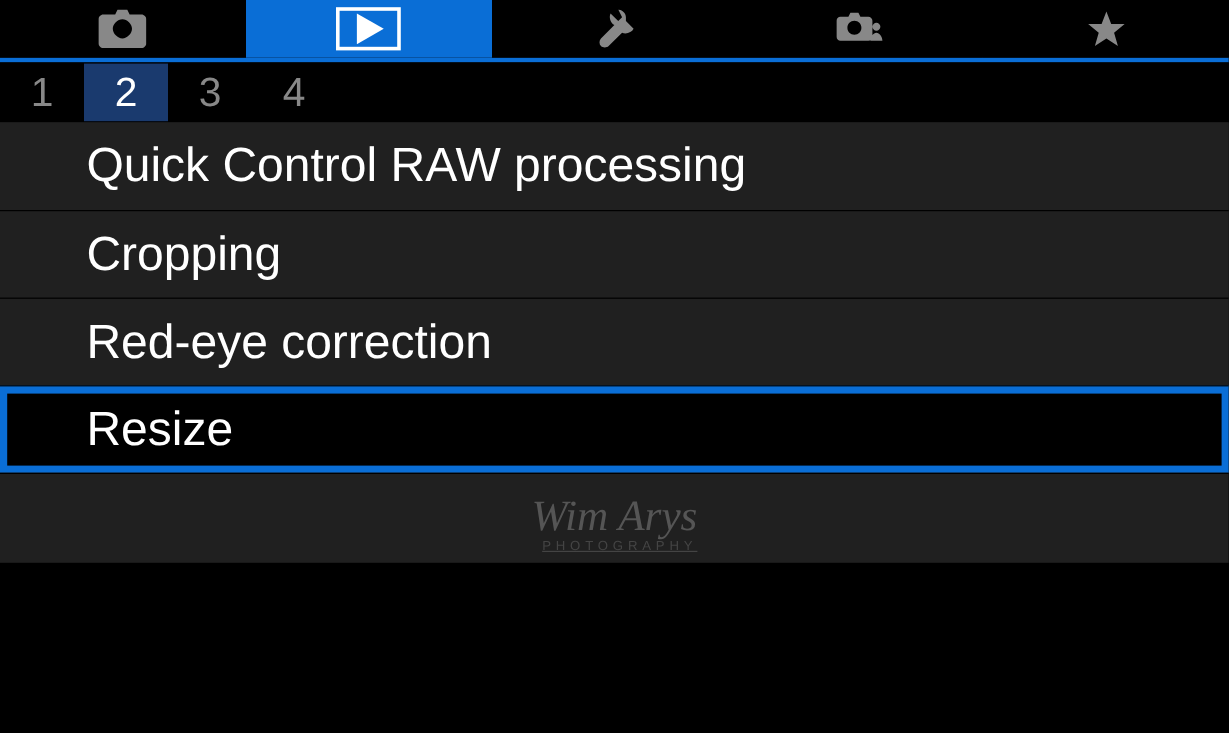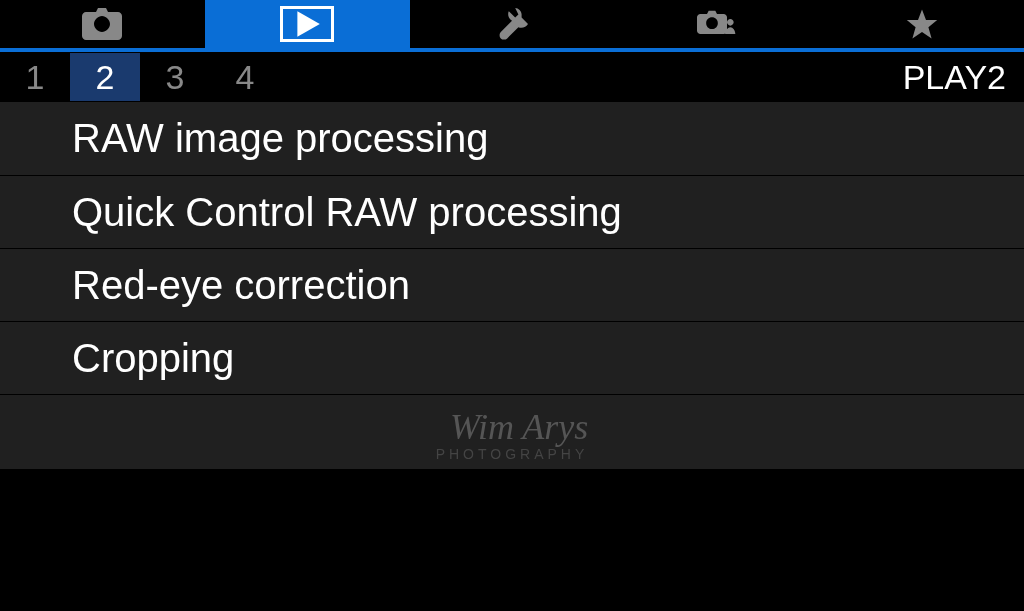--- a/index.html
+++ b/index.html
@@ -118,26 +118,27 @@
       left: 50%;
       transform: translateX(-50%);
       font-family: 'Brush Script MT', cursive;
       font-size: 36px;
       color: #555;
       font-style: italic;
       text-align: right;
       line-height: 1;
     }
     .watermark-sub {
-      font-size: 14px;
+      font-size: 11px;
       letter-spacing: 4px;
       font-family: Arial, sans-serif;
       font-style: normal;
       color: #444;
       margin-top: 2px;
+      text-decoration: underline;
     }
   </style>
 </head>
 <body>
 
 <div class="top-tabs">
   <div class="top-tab">
     <svg viewBox="0 0 40 32" fill="#888">
       <path d="M14 4 L16 0 L24 0 L26 4 L36 4 C38 4 40 6 40 8 L40 28 C40 30 38 32 36 32 L4 32 C2 32 0 30 0 28 L0 8 C0 6 2 4 4 4 Z M20 24 C24 24 28 20 28 16 C28 12 24 8 20 8 C16 8 12 12 12 16 C12 20 16 24 20 24 Z"></path>
     </svg>
@@ -166,28 +167,29 @@
   </div>
 </div>
 
 <div class="blue-divider"></div>
 
 <div class="page-tabs">
   <div class="page-tab">1</div>
   <div class="page-tab active">2</div>
   <div class="page-tab">3</div>
   <div class="page-tab">4</div>
-  <div class="page-label">PLAY2</div>
 </div>
 
 <div class="menu-container">
-  <div class="menu-item">RAW image processing</div>
   <div class="menu-item">Quick Control RAW processing</div>
+  <div class="menu-item">Cropping</div>
   <div class="menu-item">Red-eye correction</div>
-  <div class="menu-item">Cropping</div>
+  <div class="menu-item selected-wrapper">
+    <div class="inner">Resize</div>
+  </div>
 </div>
 
 <div class="bottom-area">
   <div class="watermark">
     <div>Wim Arys</div>
     <div class="watermark-sub">PHOTOGRAPHY</div>
   </div>
 </div>
 
 </body></html>

